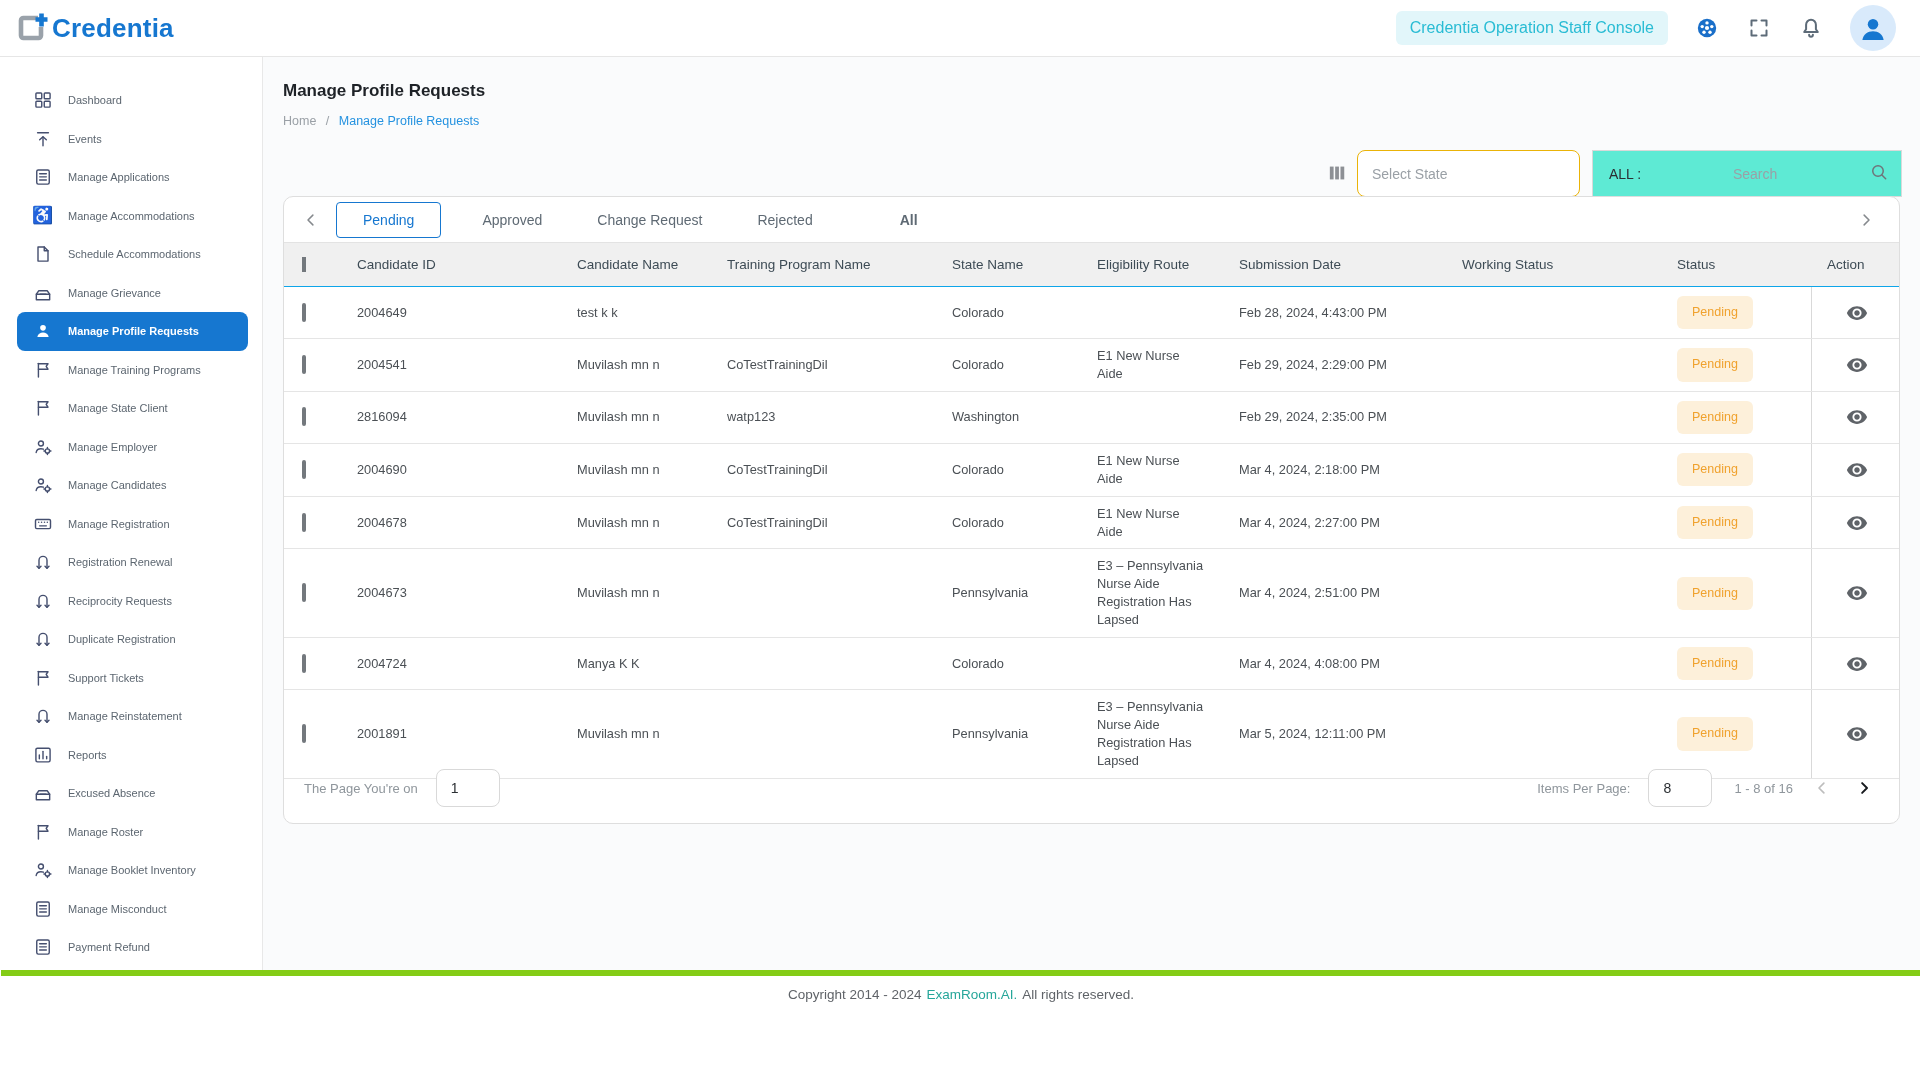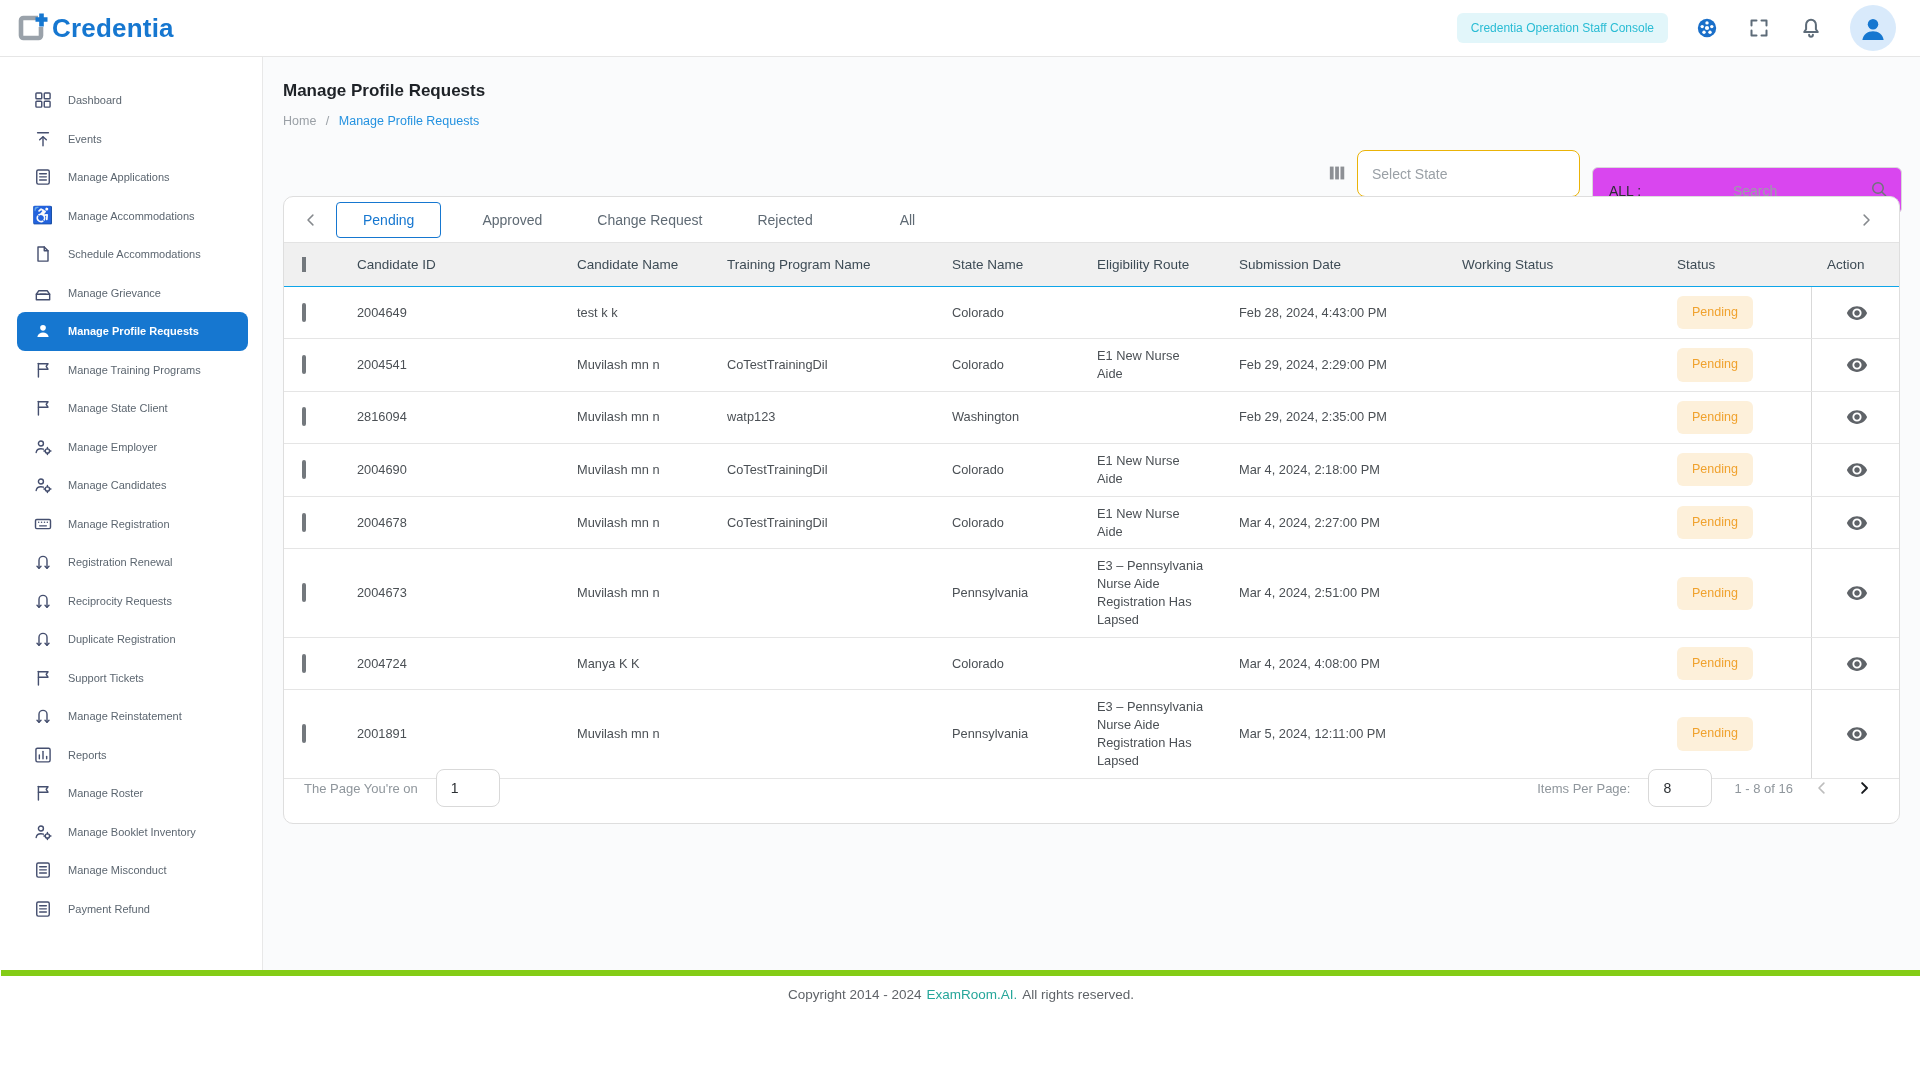--- a/index.html
+++ b/index.html
@@ -5,21 +5,21 @@
   * { box-sizing: border-box; margin: 0; padding: 0; }
   html,body { width:1920px; height:1080px; font-family:"Liberation Sans", sans-serif; background:#fff; }
   .app { position:relative; width:1920px; height:1012px; overflow:hidden; background:#fafbfc;padding-left:47px; }
 
   
   .topbar { position:absolute; top:0; left:0; width:1920px; height:57px; background:#fff; border-bottom:1px solid #e6e6e6; display:flex; align-items:center; z-index:10;}
   .logo { display:flex; align-items:center; gap:2px; padding-left:14px; }
   .logo-mark svg { width:36px; height:32px; display:block; }
   .logo-text { font-size:26px; font-weight:bold; color:#1677d0; letter-spacing:0.2px; }
   .topbar-right { margin-left:auto; display:flex; align-items:center; gap:26px; padding-right:24px; }
-  .console-badge { background:#e2f6fa; color:#29bcd4; font-size:12px; padding:8px 14px; border-radius:6px; }
+  .console-badge { background:#e2f6fa; color:#29bcd4; font-size:16px; padding:8px 14px; border-radius:6px; }
   .hicon { width:26px; height:26px; display:flex; align-items:center; justify-content:center; cursor:pointer; }
   .hicon svg { width:24px; height:24px; }
   .stroke-ic { stroke:#5d6b78; stroke-width:2; fill:none; stroke-linecap:round; stroke-linejoin:round; }
   .avatar { width:46px; height:46px; border-radius:50%; background:#d9eafb; display:flex; align-items:center; justify-content:center; overflow:hidden; cursor:pointer;}
   .avatar svg { width:30px; height:30px; }
 
   
   .sidebar { position:absolute; top:57px; left:0; width:263px; height:981px; background:#fff; border-right:1px solid #e8e8e8; padding-top:24px; display:flex; flex-direction:column;}
   .side-list { list-style:none; }
   .side-item { display:flex; align-items:center; height:38.5px; margin:0 14px 0 17px; padding-left:16px; border-radius:8px; cursor:pointer; color:#454f6f; }
@@ -42,36 +42,36 @@
   .bc-home { color:#9aa0a6; cursor:pointer; }
   .bc-sep { color:#9aa0a6; margin:0 6px; }
   .bc-current { color:#2492e0; cursor:pointer; }
 
   .filter-row { position:absolute; top:93px; left:0; width:1657px; height:47px; }
   .cols-icon { position:absolute; left:1063px; top:12px; width:22px; height:22px; cursor:pointer; }
   .cols-icon svg { width:22px; height:22px; }
   .state-box { position:absolute; left:1094px; top:0; width:223px; height:47px; border:1px solid #eab308; border-radius:8px; background:#fff; }
   .state-box input { width:100%; height:100%; border:none; outline:none; background:transparent; padding:0 14px; font-size:14px; color:#333; font-family:inherit;}
   .state-box input::placeholder { color:#9aa0a6; }
-  .search-box { position:absolute; left:1329px; top:17px; width:310px; height:47px; border:1px solid #d9d9d9; border-radius:6px; background:#d946ef; display:flex; align-items:center; padding:0 12px;}
+  .search-box { position:absolute; left:1329px; top:0; width:310px; height:47px; border:1px solid #d9d9d9; border-radius:0; background:#5eead4; display:flex; align-items:center; padding:0 12px;}
   .search-scope { font-size:14px; color:#2b2f33; white-space:nowrap; padding-left:4px; cursor:pointer;}
   .search-box input { flex:1; border:none; outline:none; background:transparent; font-size:14px; color:#333; text-align:center; font-family:inherit;}
   .search-box input::placeholder { color:#9aa0a6; }
   .search-box .mag svg { width:20px; height:20px; }
 
   
   .card { position:absolute; top:139px; left:20px; width:1617px; height:628px; background:#fff; border:1px solid #dedede; border-radius:10px; }
   .tabs-row { position:relative; height:46px; display:flex; align-items:center; border-bottom:1px solid #e3e3e3; padding-left:16px;}
   .tab-scroll { width:22px; height:22px; display:flex; align-items:center; justify-content:center; cursor:pointer;}
   .tab-scroll svg { width:18px; height:18px; stroke:#85898d; stroke-width:2; fill:none; stroke-linecap:round; stroke-linejoin:round;}
   .tab-scroll.right { position:absolute; right:22px; top:12px; }
   .tabs { display:flex; align-items:center; gap:27px; margin-left:14px; list-style:none;}
   .tab { font-size:14px; color:#5f6a74; padding:9px 14px; cursor:pointer; white-space:nowrap;}
   .tab.active { color:#1677d0; border:1.5px solid #1677d0; border-radius:4px; background:#fff; padding:9px 26px;}
-  .tab-all { margin-left:32px; }
+  .tab-all { margin-left:32px;font-weight:bold; }
 
   .grid-head, .grid-row { display:grid; grid-template-columns:57px 220px 150px 225px 145px 142px 223px 215px 150px 88px; align-items:center; }
   .grid-head { background:#f0f0f0; height:44px; border-bottom:1px solid #0ea5e9; border-radius:0; }
   .hcell { font-size:13.5px; color:#3d4b55; padding-left:16px; white-space:nowrap; overflow:hidden;}
   .hcell.cb-cell, .cell.cb-cell { padding-left:18px; }
   .cb { width:17px; height:17px; border:2px solid #73787d; border-radius:3px; background:#fff; cursor:pointer;}
   .grid-row { min-height:52px; border-bottom:1px solid #e5e5e5; }
   .grid-row.tall { min-height:78px; }
   .cell { font-size:12.8px; color:#4b5055; padding:8px 14px 8px 16px; line-height:1.4; overflow:hidden;}
   .cell.route { padding-right:18px; }
@@ -322,20 +322,30 @@
               <path d="M7.6 16.5v-4.6"></path>
               <path d="M12 16.5V7.6"></path>
               <path d="M16.4 16.5v-2.8"></path>
             </svg>
           </span>
           <span class="s-label">Reports</span>
         </li>
         <li class="side-item">
           <span class="s-icon">
             <svg viewBox="0 0 24 24">
+              <path d="M4 13.5h16v6.5H4z"></path>
+              <path d="M4 13.5l3-4.3h10l3 4.3"></path>
+              <path d="M8.5 13.5h7"></path>
+            </svg>
+          </span>
+          <span class="s-label">Excused Absence</span>
+        </li>
+        <li class="side-item">
+          <span class="s-icon">
+            <svg viewBox="0 0 24 24">
               <path d="M6.5 20.5V4"></path>
               <path d="M6.5 4.5H18l-2.2 3.2L18 11H6.5"></path>
             </svg>
           </span>
           <span class="s-label">Manage Roster</span>
         </li>
         <li class="side-item">
           <span class="s-icon">
             <svg viewBox="0 0 24 24">
               <circle cx="9.5" cy="7.8" r="3"></circle>

